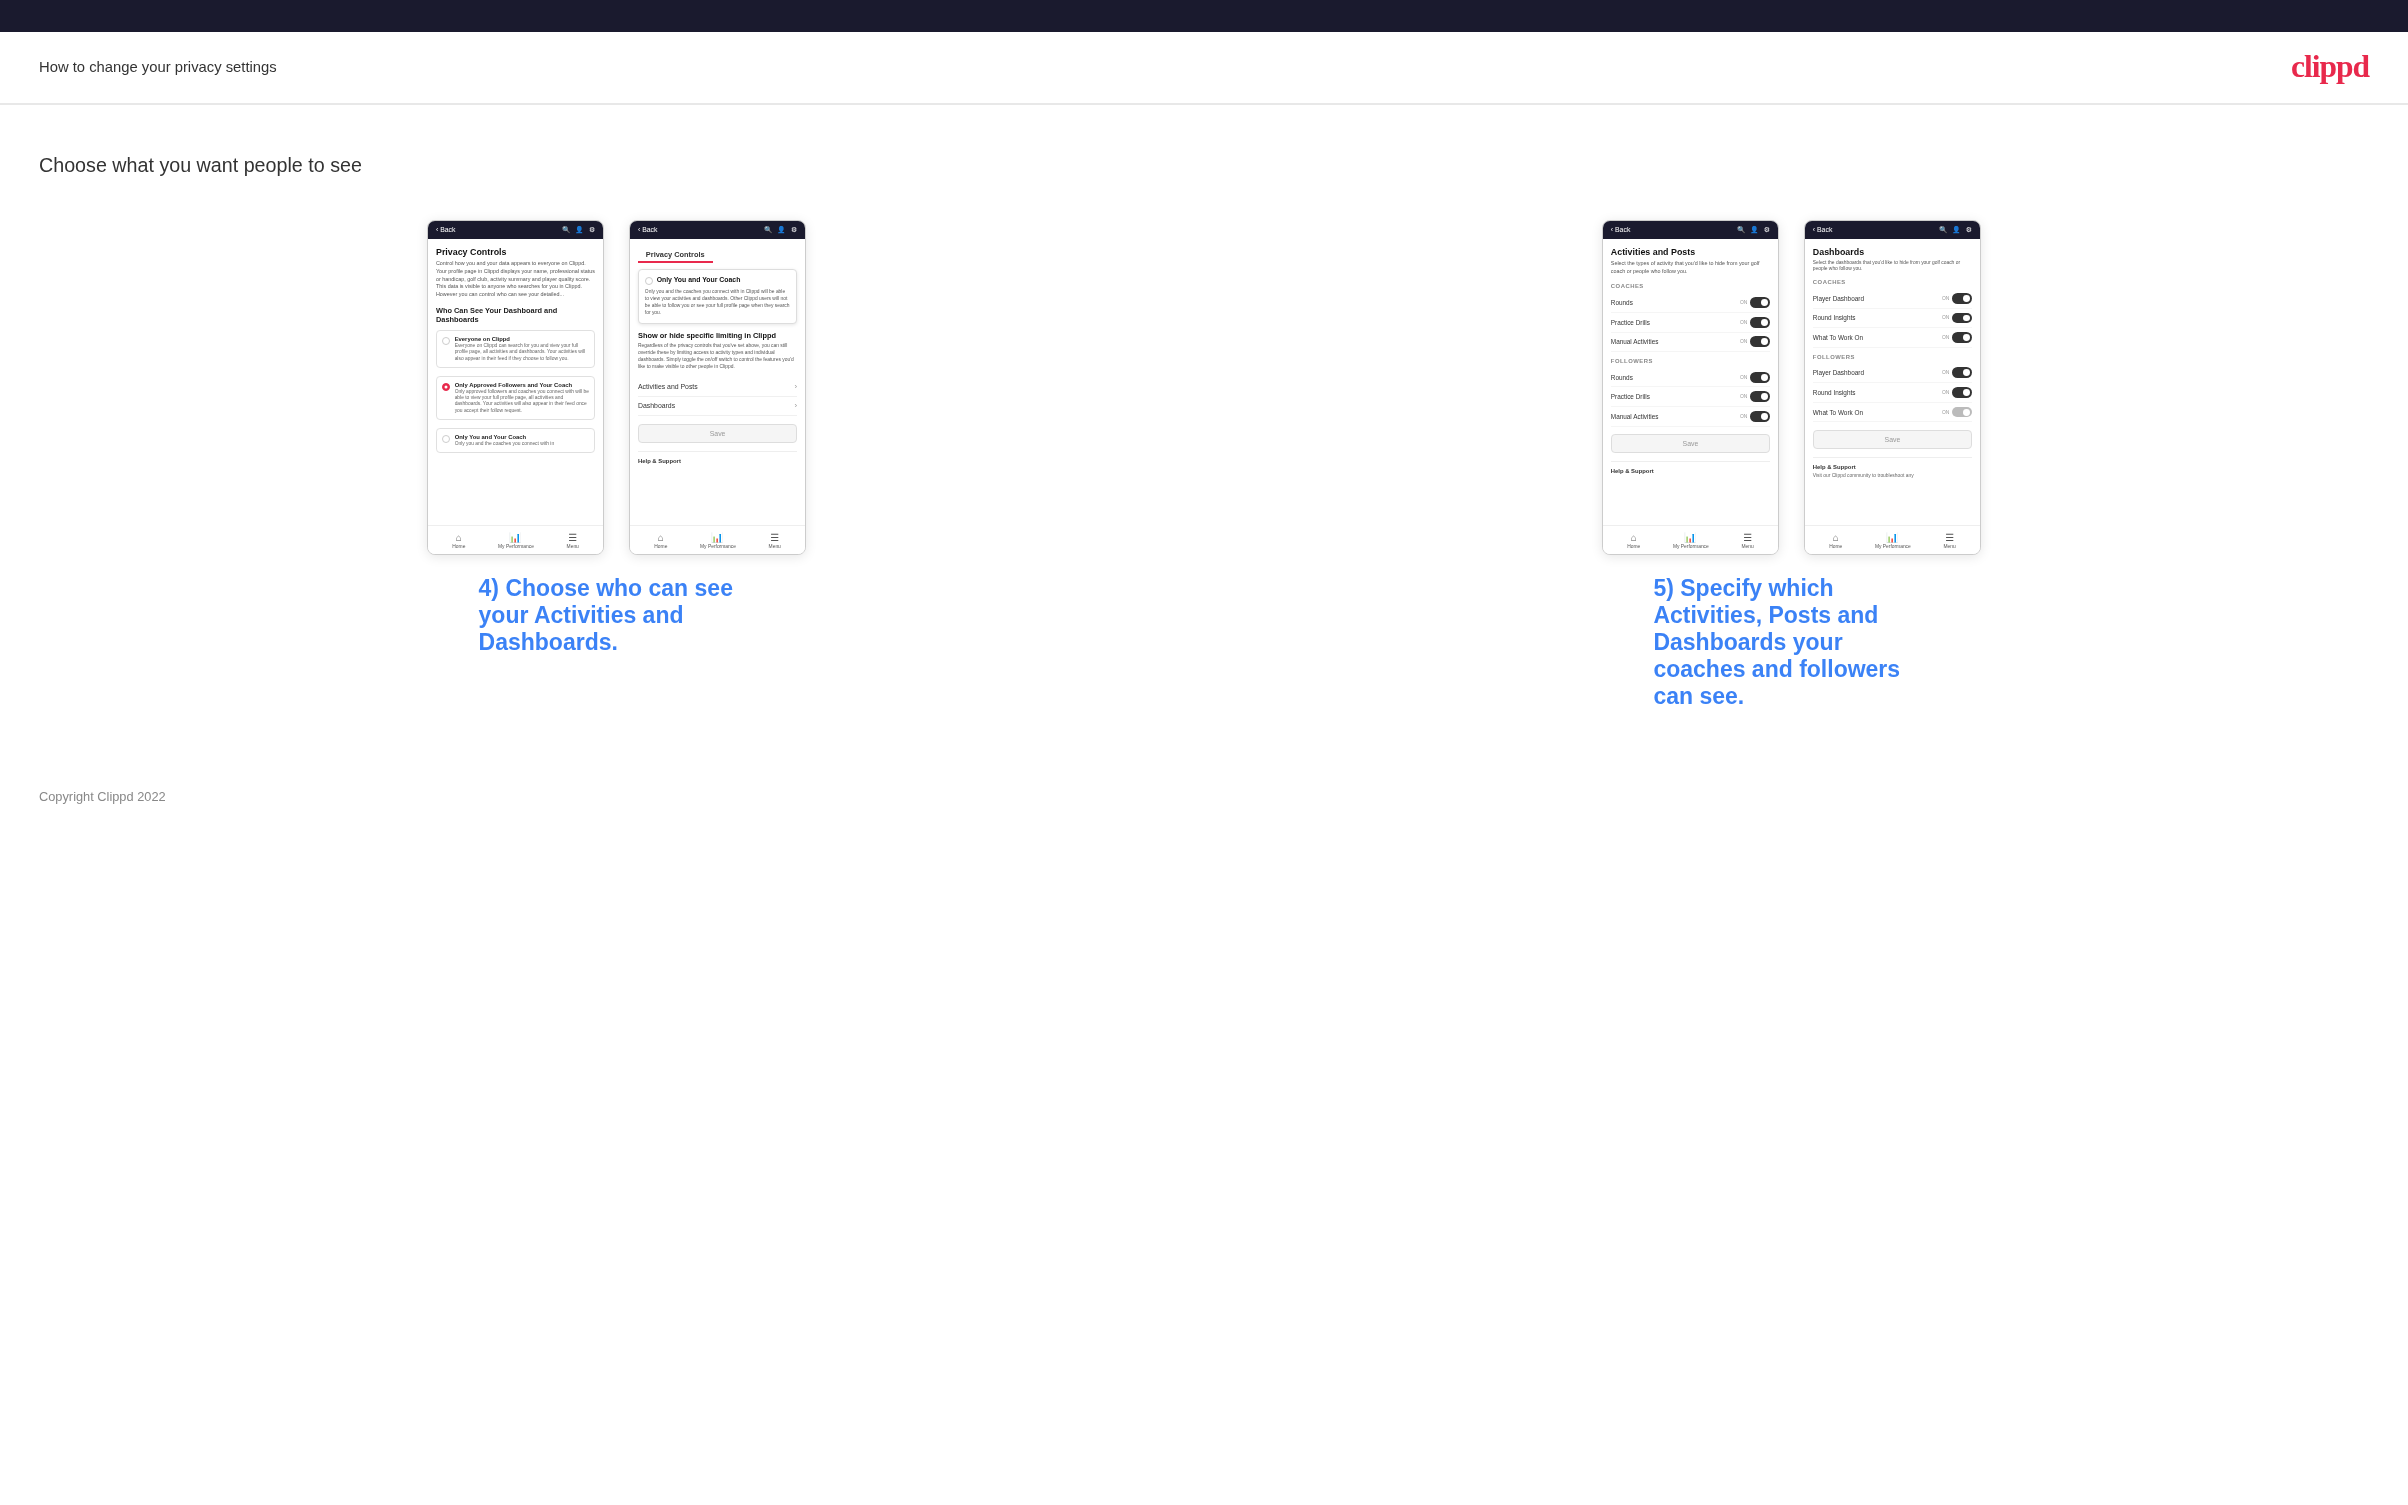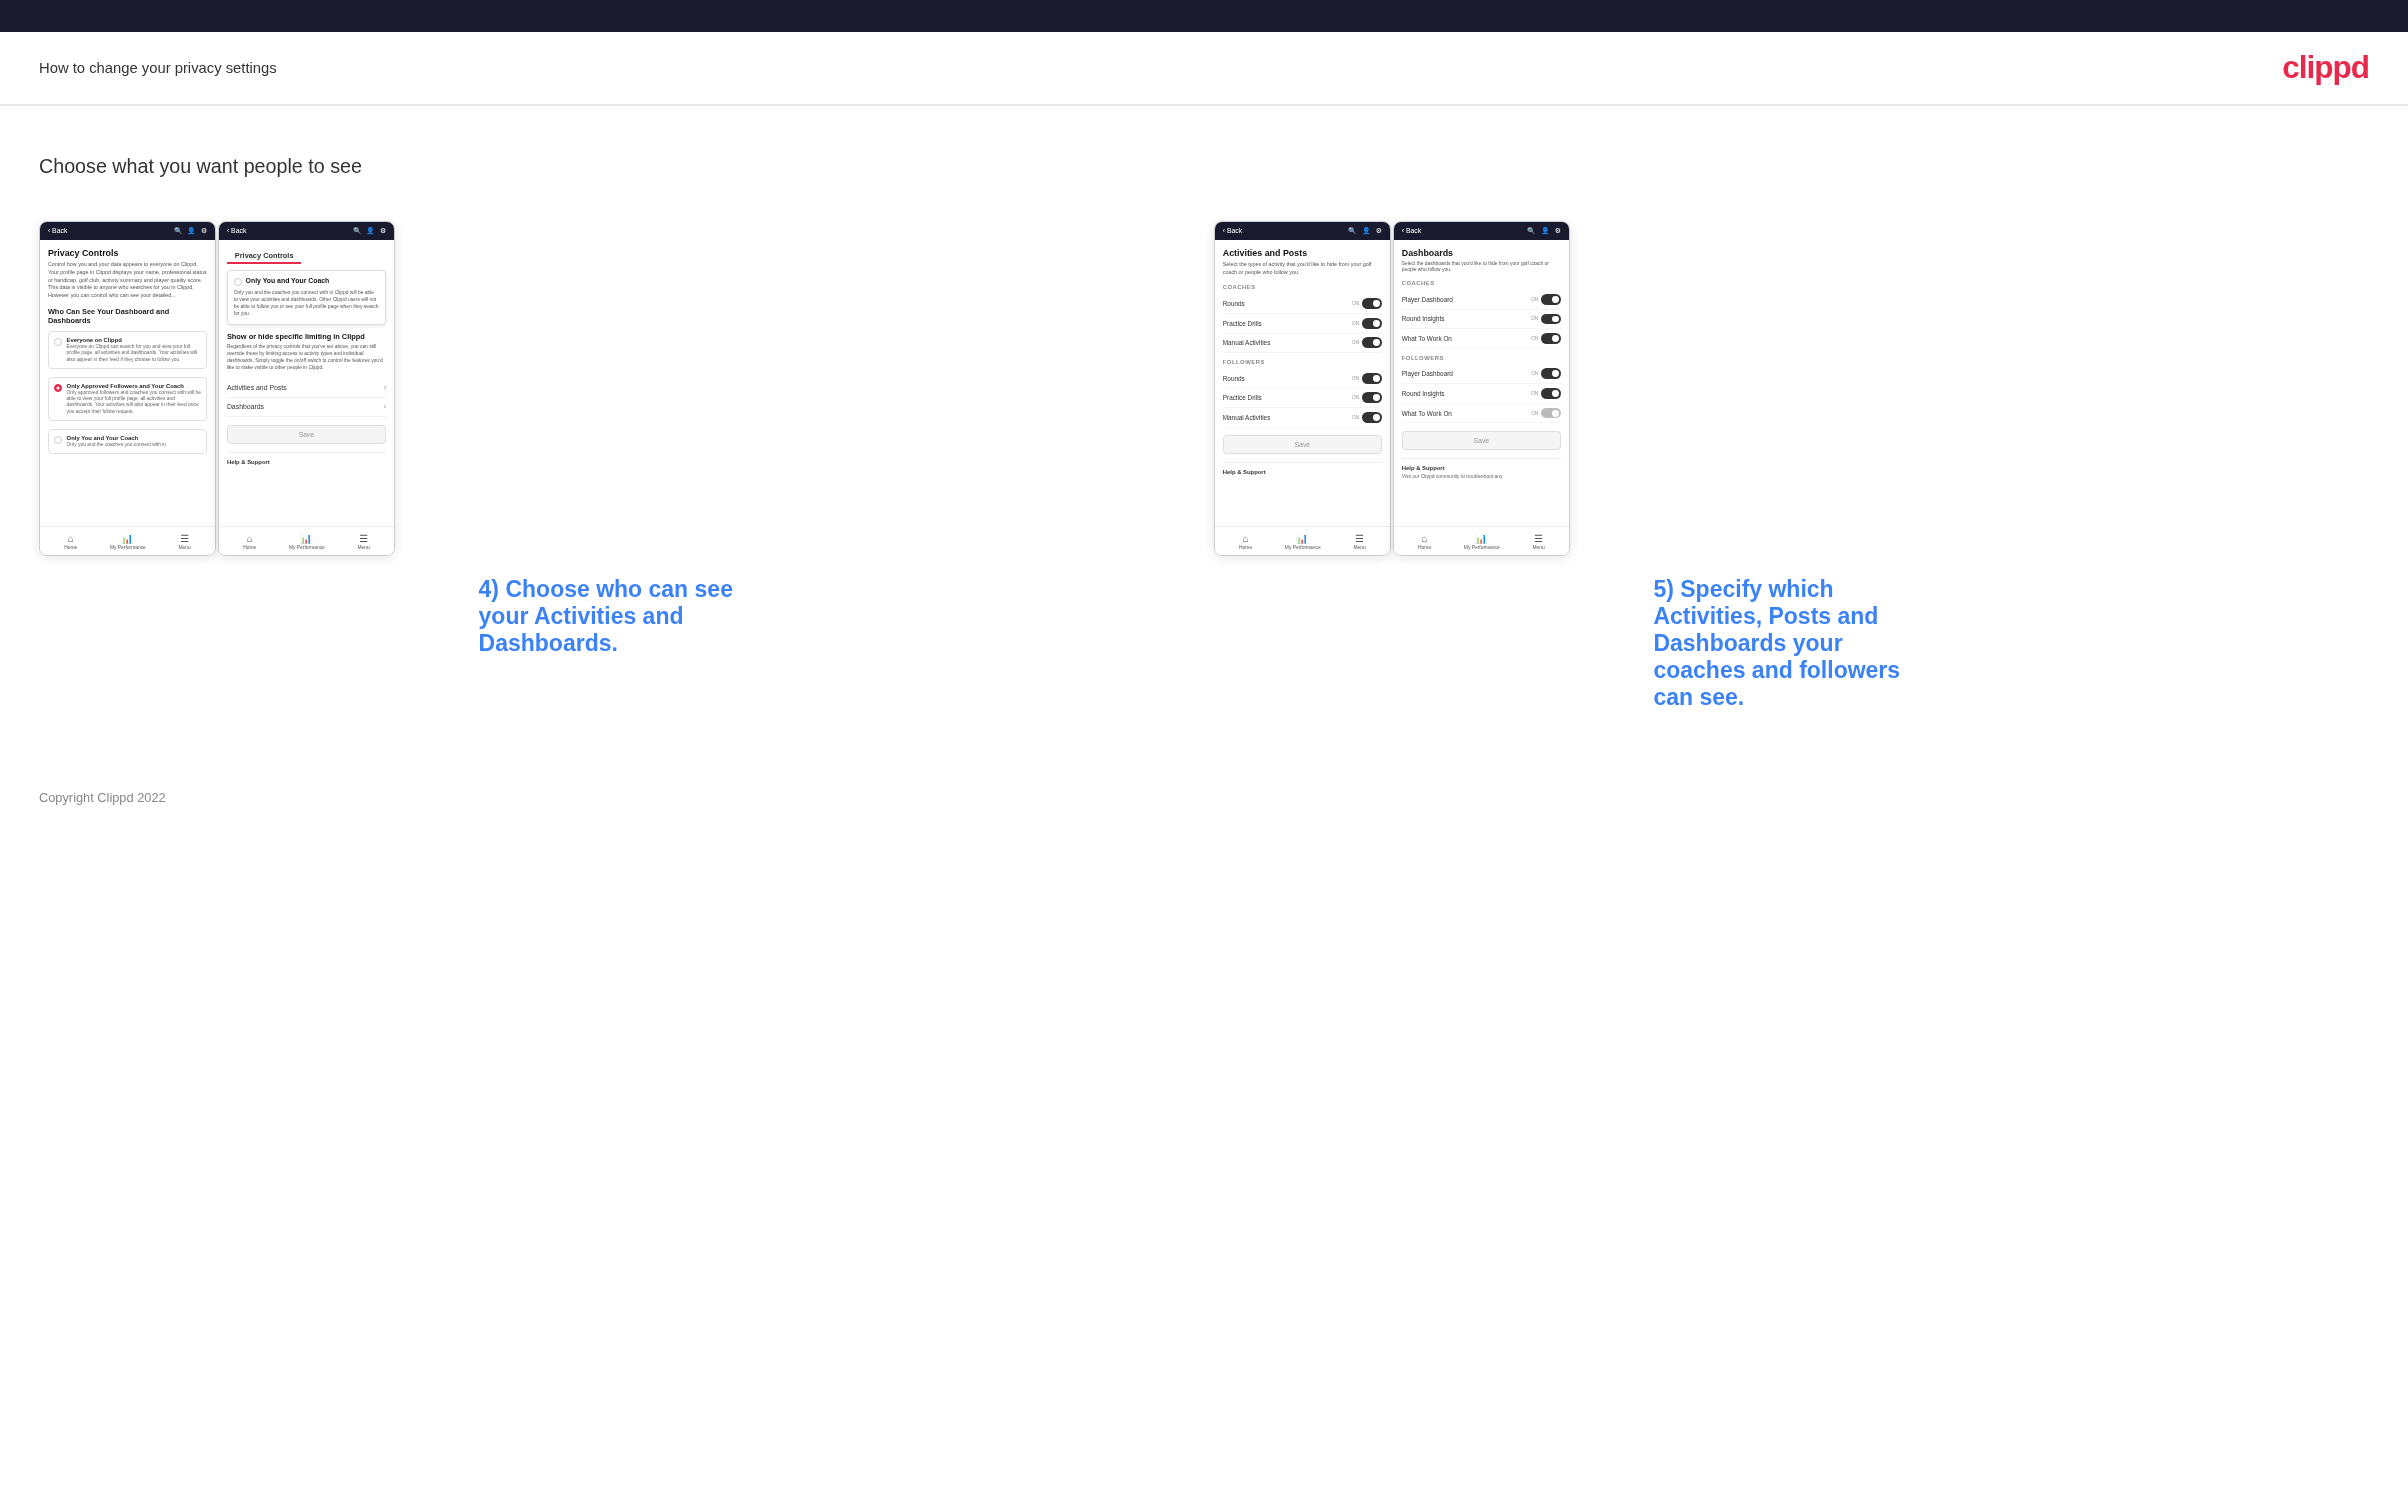--- a/index.html
+++ b/index.html
@@ -27,20 +27,21 @@
     }
     .header-title {
       font-size: 14.8px;
       color: #333;
     }
     .logo {
       font-size: 31.5px;
       font-weight: 700;
       color: #e8294c;
       letter-spacing: -1px;
+      font-family: Liberation Serif, serif;
     }
 
     
     .main {
       padding: 49px 39px 59px 39px;
     }
     .page-heading {
       font-size: 29.6px;
       font-weight: 800;
       color: #111;
@@ -322,23 +323,23 @@
     }
     .screenshots-section {
       display: flex;
       flex-direction: column;
       align-items: center;
       gap: 19.7px;
       flex: 1;
     }
     .phones-pair {
       display: flex;
-      gap: 2px;
+      gap: 25px;
       width: 100%;
-      justify-content: flex-start;
+      justify-content: center;
     }
     .phone-wrapper {
       flex: 1;
       max-width: 177px;
     }
 
     
     .tab-bar {
       border-bottom: 2px solid #e8294c;
       padding: 3.9px 7.9px 2px;

